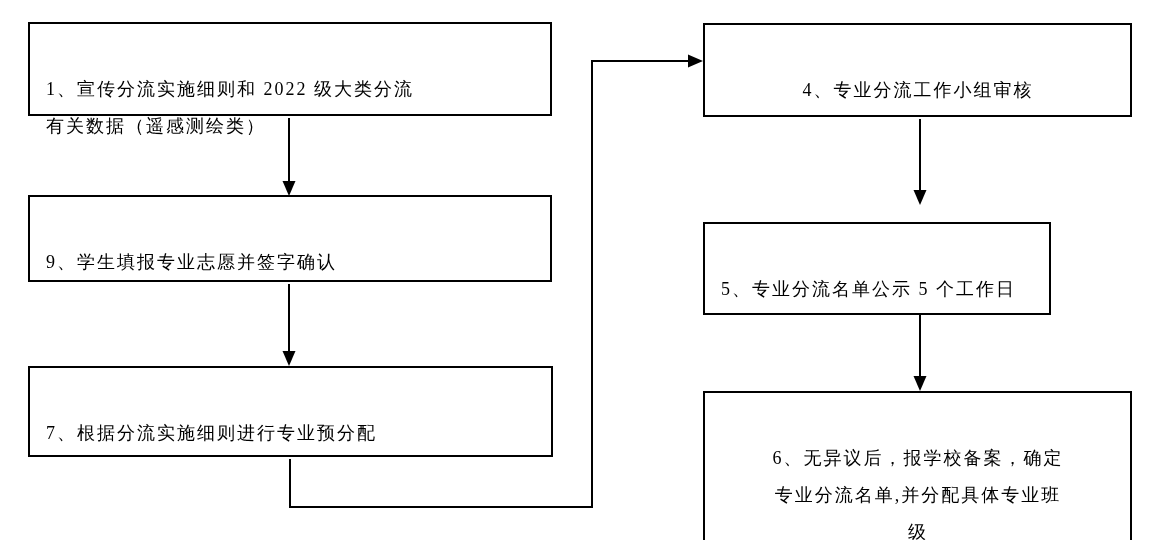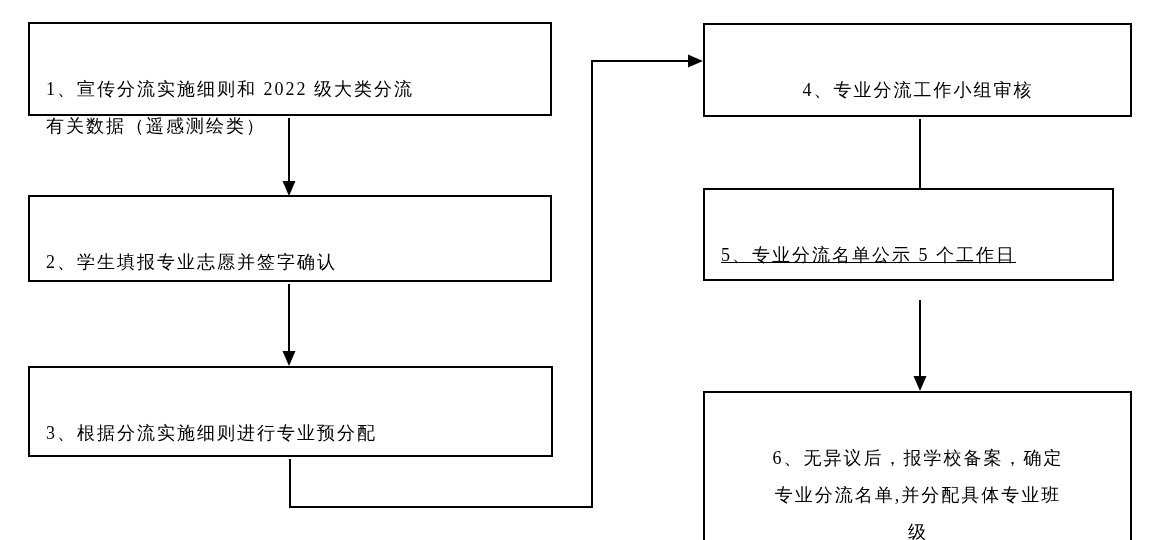--- a/index.html
+++ b/index.html
@@ -32,21 +32,21 @@
     font-size: 18px;
     line-height: 37px;
     letter-spacing: 2px;
     white-space: pre-line;
     text-align: left;
   }
   #box1 { left: 28px;  top: 22px;  width: 524px; height: 94px;  }
   #box2 { left: 28px;  top: 195px; width: 524px; height: 87px;  }
   #box3 { left: 28px;  top: 366px; width: 525px; height: 91px;  }
   #box4 { left: 703px; top: 23px;  width: 429px; height: 94px; text-align: center;  }
-  #box5 { left: 703px; top: 188px; width: 411px; height: 93px; text-decoration: underline;  }
+  #box5 { left: 703px; top: 222px; width: 348px; height: 93px;  }
   #box6 { left: 703px; top: 391px; width: 429px; height: 154px; text-align: center; }
 </style>
 </head>
 <body>
 
 <div class="canvas">
 
   <svg class="arrow-layer" viewBox="0 0 1172 540" xmlns="http://www.w3.org/2000/svg">
 
     <g>
@@ -74,25 +74,25 @@
       <path d="M920 391 L913.5 376 L926.5 376 Z" fill="#000000" stroke="none"></path>
     </g>
   </svg>
 
   <div class="flow-box" id="box1">
     <span>1、宣传分流实施细则和 2022 级大类分流
 有关数据（遥感测绘类）</span>
   </div>
 
   <div class="flow-box" id="box2">
-    <span>2、学生填报专业志愿并签字确认</span>
+    <span>9、学生填报专业志愿并签字确认</span>
   </div>
 
   <div class="flow-box" id="box3">
-    <span>3、根据分流实施细则进行专业预分配</span>
+    <span>7、根据分流实施细则进行专业预分配</span>
   </div>
 
   <div class="flow-box" id="box4">
     <span>4、专业分流工作小组审核</span>
   </div>
 
   <div class="flow-box" id="box5">
     <span>5、专业分流名单公示 5 个工作日</span>
   </div>
 

